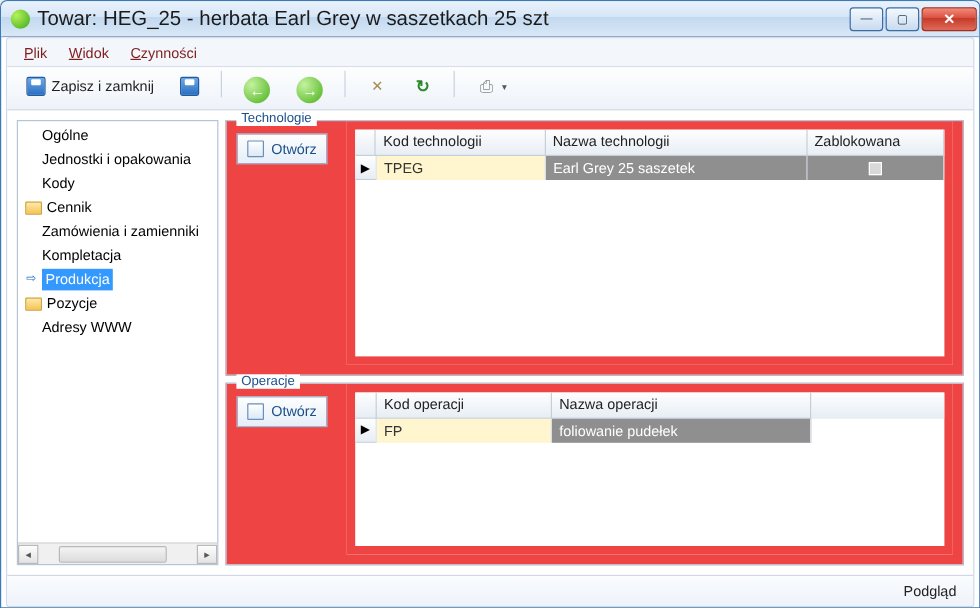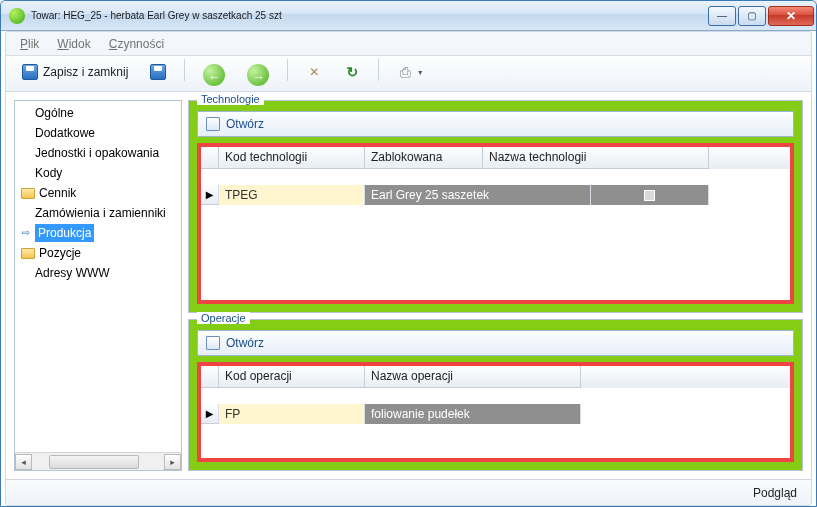--- a/index.html
+++ b/index.html
@@ -26,21 +26,21 @@
     background: linear-gradient(#eaf2fb, #d6e6f7 45%, #c2d8ef 46%, #d9e8f7);
     border-bottom: 1px solid #8aa9cc;
     display: flex; align-items: center;
     padding: 0 2px 0 8px;
   }
   .titlebar-icon {
     width:16px;height:16px;border-radius:50%;
     background: radial-gradient(circle at 30% 30%, #b6f25a, #3aa91a);
     margin-right:6px; flex-shrink:0;
   }
-  .titlebar-title { flex:1; color:#1a1a1a; font-size:10px; }
+  .titlebar-title { flex:1; color:#1a1a1a; font-size:17px; }
   .win-btns { display:flex; gap:0; }
   .win-btn {
     width:28px; height:20px;
     border:1px solid #3a6ea5;
     border-radius:3px;
     margin-left:2px;
     background: linear-gradient(#f4f8fd,#c9dbef);
     display:flex;align-items:center;justify-content:center;
     font-size:10px; color:#223f5e;
   }
@@ -50,21 +50,21 @@
     border-color:#a32d1f; color:#fff; font-size:12px; font-weight:bold;
   }
   
   .menubar {
     height:24px; display:flex; align-items:center;
     padding: 2px 8px; gap:6px;
     background:#f3f6fb;
     border-bottom:1px solid #d7dde6;
   }
   .menu-item {
-    padding:2px 6px; font-size:12px; color:#737373;
+    padding:2px 6px; font-size:12px; color:#7f1d1d;
   }
   .menu-item u { text-decoration:underline; }
   
   .toolbar {
     height:36px; display:flex; align-items:flex-start;
     padding:3px 8px; gap:6px;
     background: linear-gradient(#fdfefe,#eef3fa);
     border-bottom:1px solid #cfd8e4;
   }
   .tb-btn {
@@ -103,47 +103,46 @@
   .tree-item .arrow-sel { width:10px; color:#2a6fc2; font-size:10px; }
   .tree-scroll { height:18px; background:#f0f0f0; border-top:1px solid #d4d4d4; display:flex;align-items:center; }
   .tree-scroll .sb-btn{ width:17px;height:16px;background:linear-gradient(#fdfdfd,#e3e3e3);border:1px solid #b9b9b9;display:flex;align-items:center;justify-content:center;font-size:9px;color:#555; }
   .tree-scroll .thumb{ width:90px;height:14px;margin-left:17px;background:linear-gradient(#f4f4f4,#dcdcdc);border:1px solid #b9b9b9;border-radius:2px; }
   .tree-scroll .sb-btn.right{ margin-left:auto; }
 
   
   .panels { flex:1; display:flex; flex-direction:column; gap:6px; min-width:0; }
   .groupbox {
     border:1px solid #b5c4d6;
-    background:#84cc16;
+    background:#ef4444;
     position:relative;
-    display:flex; flex-direction:column;
+    display:flex; flex-direction:row;
     min-height:0;
   }
   .groupbox.top{ flex: 1.4; }
   .groupbox.bot{ flex: 1; }
   .groupbox-label {
     position:absolute; top:-8px; left:8px;
     background:#fff; padding:0 4px;
     color:#1a4f8b; font-size:11px;
   }
   .panel-toolbar {
     margin:10px 8px 6px 8px;
     border:1px solid #9db6d2;
     background:linear-gradient(#fdfefe,#e6eef8);
     height:26px; display:flex;align-items:center; padding:0 8px; gap:6px;
   }
   .panel-toolbar .ico-doc{width:14px;height:14px;border:1px solid #6a8fb8;background:linear-gradient(#fff,#dce9f7);border-radius:1px;}
   .panel-toolbar-label{ color:#1a4f8b; font-size:12px; }
   .grid {
     margin:0 8px 8px 8px; flex:1;
-    border:4px solid #ef4444;
+    border:7px solid #ef4444;
     background:#fff;
     display:flex; flex-direction:column;
     overflow:hidden;
-    gap:16px;
   }
   .grid-head { display:flex; height:22px; background:linear-gradient(#fdfefe,#e7edf4); }
   .grid-head .col {
     border-right:1px solid #c5cfda; border-bottom:1px solid #c5cfda;
     padding:3px 6px; font-size:12px; color:#222;
   }
   .grid-head .col.lead { width:18px; padding:0; }
   .grid-row { display:flex; height:20px; }
   .grid-row .cell { border-right:1px solid #d7dee7; padding:2px 6px; font-size:12px; display:flex;align-items:center; }
   .grid-row .cell.lead { width:18px; justify-content:center; background:linear-gradient(#fdfefe,#e7edf4); border-bottom:1px solid #c5cfda; font-size:10px; }
@@ -222,34 +221,34 @@
     </div>
 
     <div class="content">
 
       <div class="sidebar">
         <div class="tree">
           <div class="tree-item">
               <span class="label">Ogólne</span>
             </div>
           <div class="tree-item">
-              <span class="label">Dodatkowe</span>
-            </div>
-          <div class="tree-item">
               <span class="label">Jednostki i opakowania</span>
             </div>
           <div class="tree-item">
               <span class="label">Kody</span>
             </div>
           <div class="tree-item has-folder">
               <span class="folder-ico"></span>
               <span class="label">Cennik</span>
             </div>
           <div class="tree-item">
               <span class="label">Zamówienia i zamienniki</span>
+            </div>
+          <div class="tree-item">
+              <span class="label">Kompletacja</span>
             </div>
           <div class="tree-item has-folder selected">
               <span class="arrow-sel">⇨</span>
               <span class="label">Produkcja</span>
             </div>
           <div class="tree-item has-folder">
               <span class="folder-ico"></span>
               <span class="label">Pozycje</span>
             </div>
           <div class="tree-item">
@@ -268,22 +267,22 @@
         <div class="groupbox top">
           <div class="groupbox-label">Technologie</div>
           <div class="panel-toolbar">
             <span class="ico-doc"></span>
             <span class="panel-toolbar-label">Otwórz</span>
           </div>
           <div class="grid">
             <div class="grid-head">
               <div class="col lead"></div>
               <div class="col tech-c1">Kod technologii</div>
+              <div class="col tech-c2">Nazwa technologii</div>
               <div class="col tech-c3">Zablokowana</div>
-              <div class="col tech-c2">Nazwa technologii</div>
             </div>
             <div class="grid-row row-sel">
               <div class="cell lead">▶</div>
               <div class="cell tech-c1 code">TPEG</div>
               <div class="cell tech-c2">Earl Grey 25 saszetek</div>
               <div class="cell tech-c3">
                   <span class="chk"></span>
                 </div>
             </div>
           </div>

